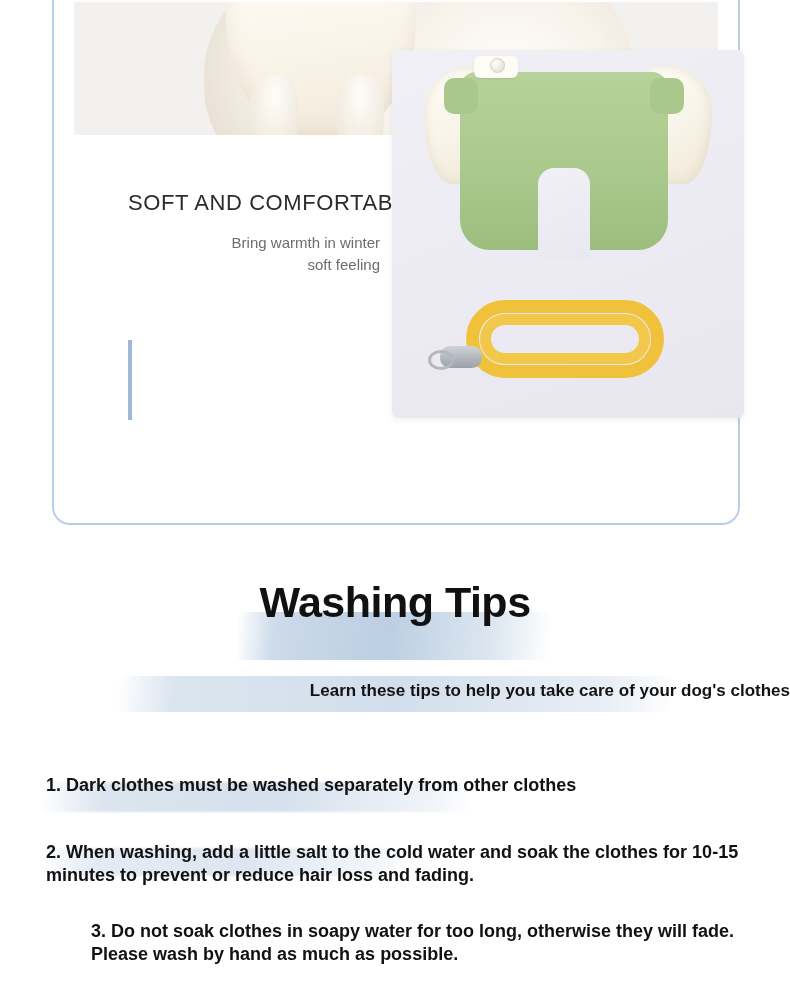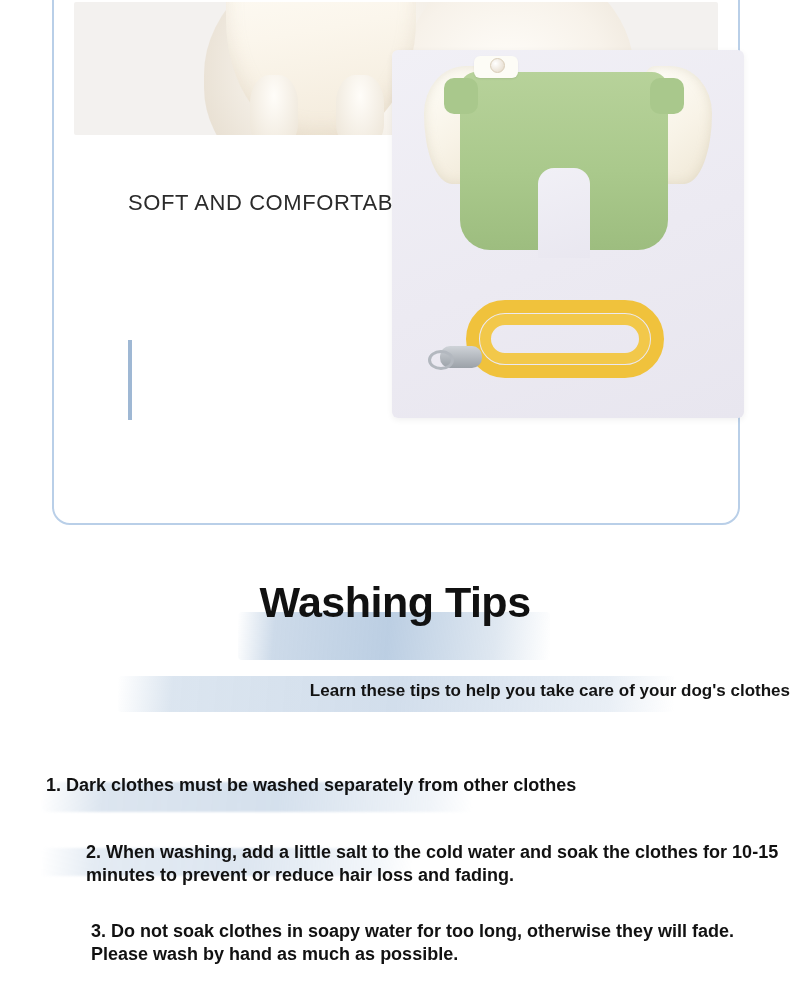--- a/index.html
+++ b/index.html
@@ -271,21 +271,21 @@
   .tip {
     position: absolute;
     left: 46px;
     width: 700px;
     font-size: 18px;
     font-weight: bold;
     line-height: 23px;
     color: #111111;
   }
   .tip-1 { top: 774px; }
-  .tip-2 { top: 841px; margin-left: 40px; }
+  .tip-2 { top: 841px; }
   .tip-3 { top: 920px; margin-left: 45px; }
 
   .brush-3 {
     position: absolute;
     left: 42px;
     top: 782px;
     width: 430px;
     height: 30px;
     background: linear-gradient(95deg, rgba(196,212,229,0) 0%, rgba(186,204,224,0.5) 14%, rgba(178,199,222,0.55) 55%, rgba(205,219,234,0.3) 90%, rgba(218,229,240,0) 100%);
     filter: blur(0.8px);
@@ -311,20 +311,24 @@
     <div class="dog-body"></div>
     <div class="dog-head"></div>
     <div class="dress"></div>
 
     <div class="leg-1"></div>
     <div class="leg-2"></div>
   </div>
 
   <div class="soft-title">SOFT AND COMFORTABLE</div>
 
+  <div class="soft-sub">
+    <div>Bring warmth in winter</div>
+    <div>soft feeling</div>
+  </div>
 
   <div class="accent-bar"></div>
 
   <div class="inset-photo">
     <div class="ruffle-l"></div>
     <div class="ruffle-r"></div>
     <div class="harness">
       <div class="harness-strap-l"></div>
       <div class="harness-strap-r"></div>
     </div>

